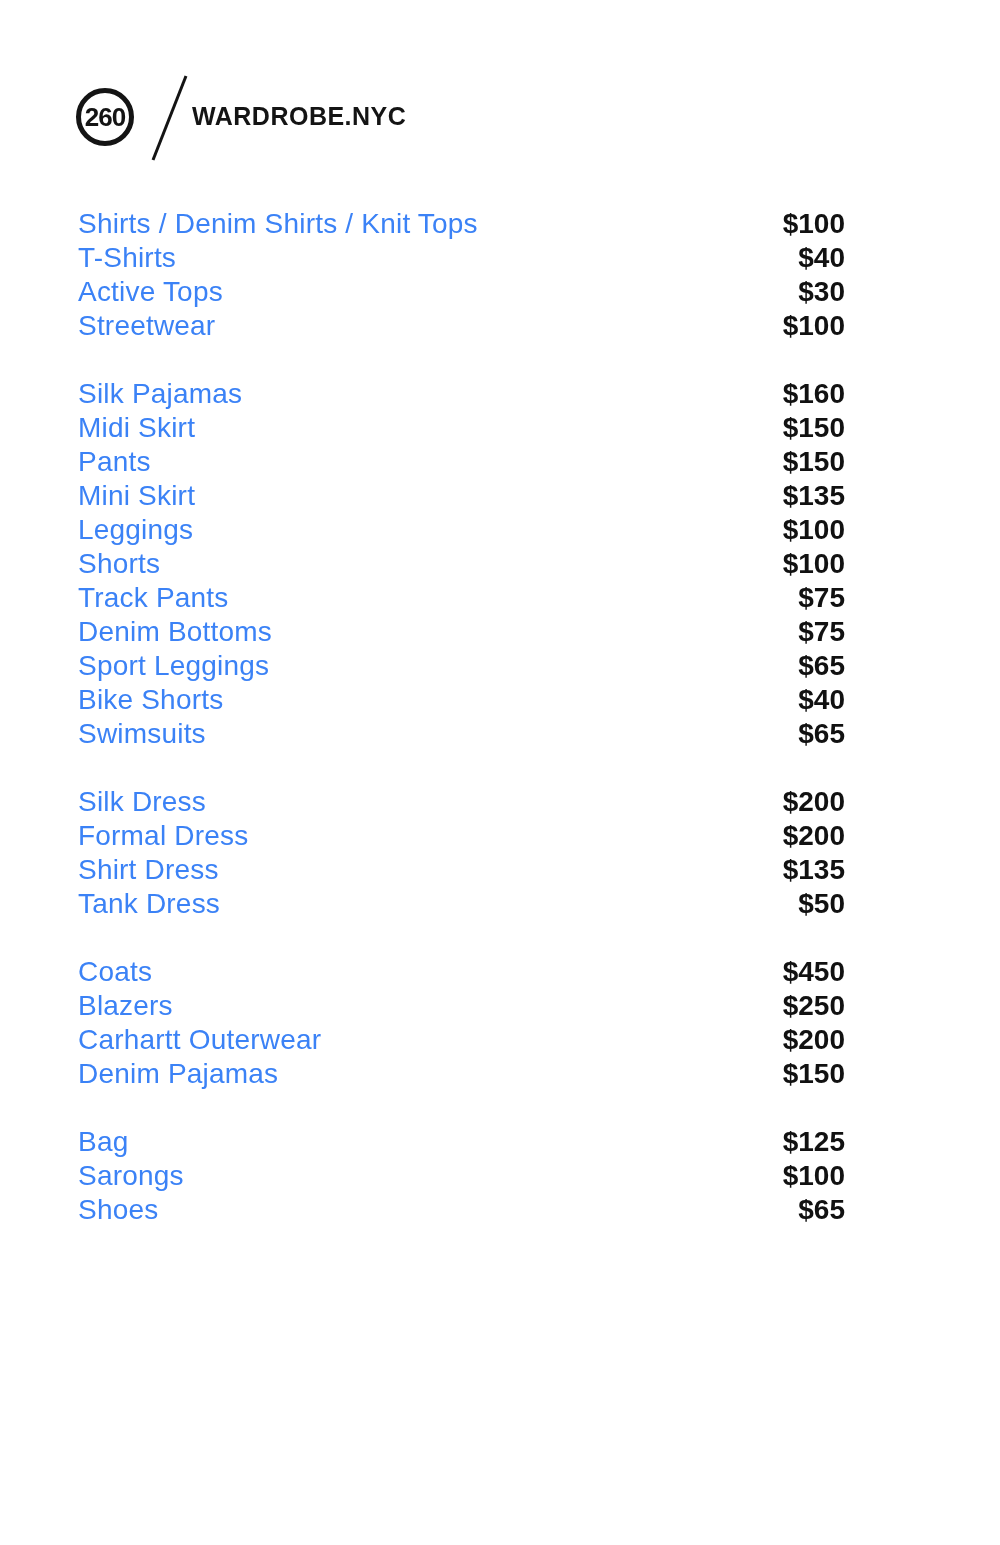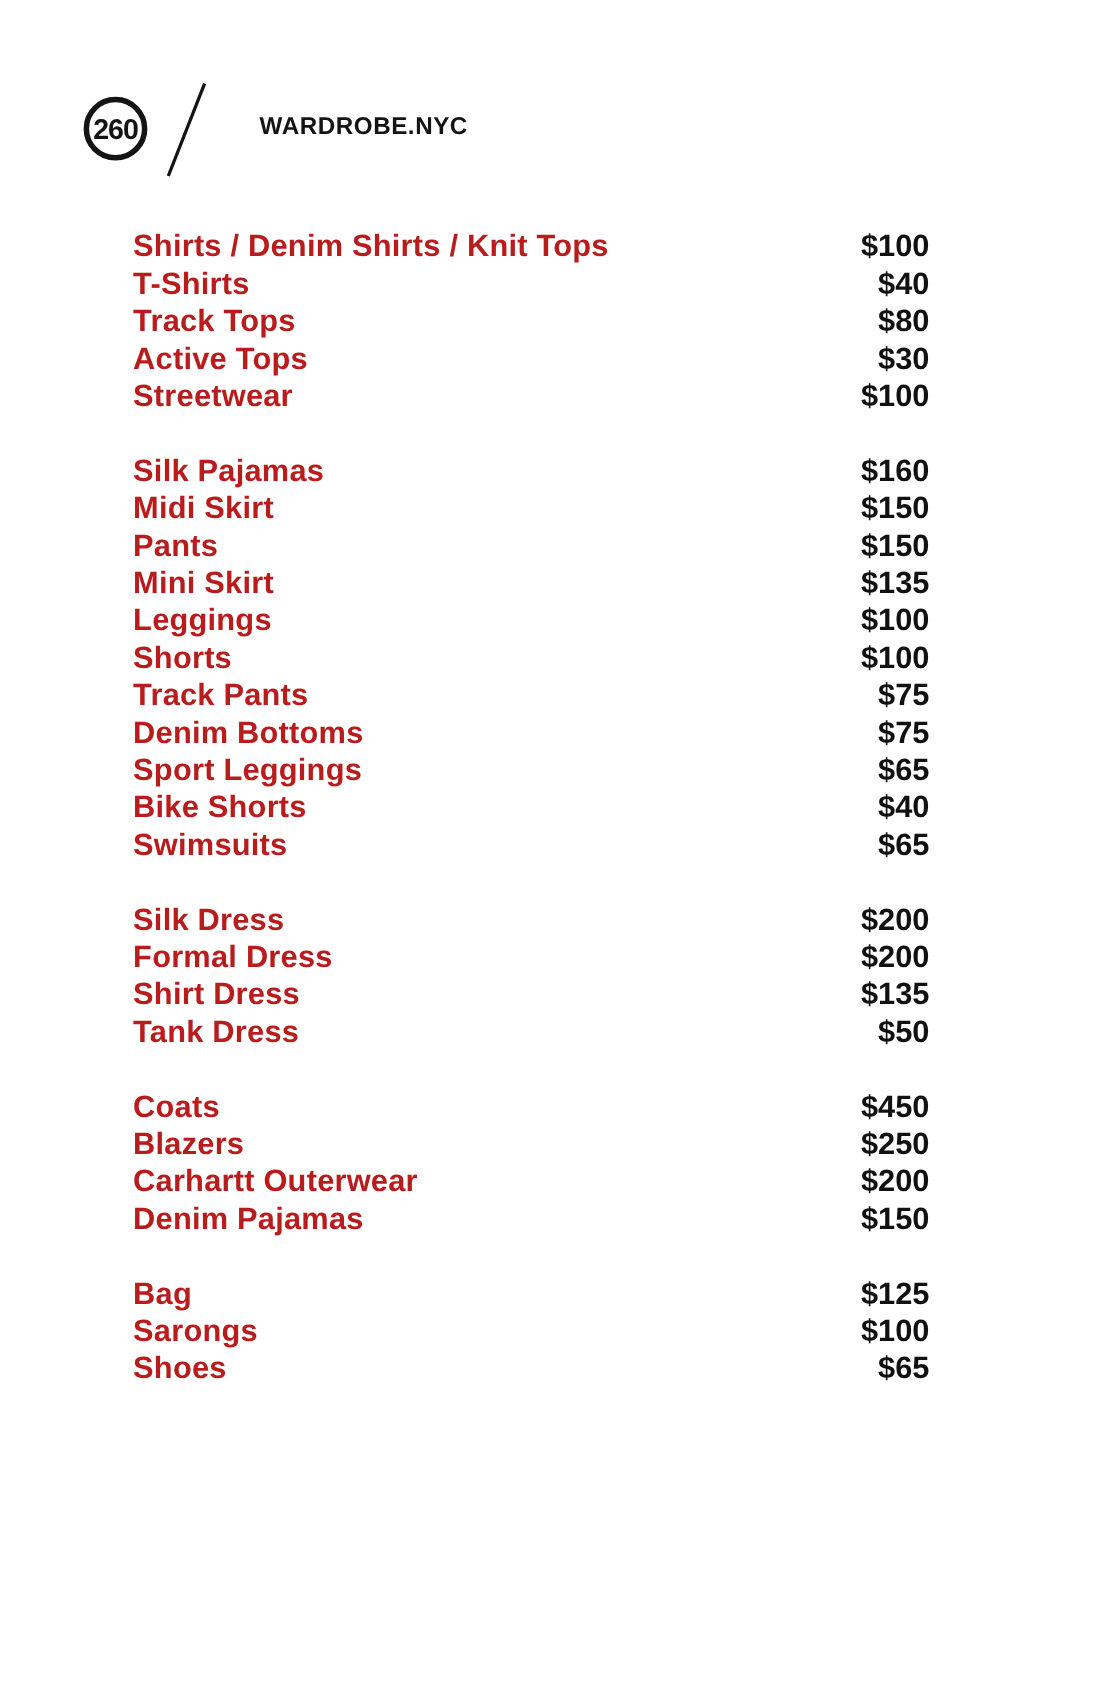--- a/index.html
+++ b/index.html
@@ -40,50 +40,48 @@
     position: absolute;
     left: 72px;
     top: 0;
     width: 42px;
     height: 92px;
   }
   .brand-name {
     position: absolute;
     left: 116px;
     top: 30px;
-    font-size: 22px;
+    font-size: 25px;
     font-weight: 700;
     letter-spacing: 0.5px;
     color: #141414;
     white-space: nowrap;
-    margin-left: 44px;
   }
 
   
   .price-list {
     position: absolute;
     left: 78px;
     top: 207px;
     width: 767px;
   }
   .group { margin-bottom: 34px; }
   .group:last-child { margin-bottom: 0; }
   .row {
     display: flex;
     justify-content: space-between;
     align-items: baseline;
     line-height: 34px;
     font-size: 28px;
   }
   .item {
-    font-weight: 700;
-    color: #b91c1c;
+    font-weight: 400;
+    color: #3b82f6;
     letter-spacing: 0.2px;
     white-space: nowrap;
-    margin-left: 43px;
   }
   .price {
     font-weight: 700;
     color: #111111;
     white-space: nowrap;
     text-align: right;
   }
 </style>
 </head>
 <body>
@@ -105,24 +103,20 @@
     <div class="group">
       <div class="row">
         <span class="item">Shirts / Denim Shirts / Knit Tops</span>
         <span class="price">$100</span>
       </div>
       <div class="row">
         <span class="item">T-Shirts</span>
         <span class="price">$40</span>
       </div>
       <div class="row">
-        <span class="item">Track Tops</span>
-        <span class="price">$80</span>
-      </div>
-      <div class="row">
         <span class="item">Active Tops</span>
         <span class="price">$30</span>
       </div>
       <div class="row">
         <span class="item">Streetwear</span>
         <span class="price">$100</span>
       </div>
     </div>
 
     <div class="group">

